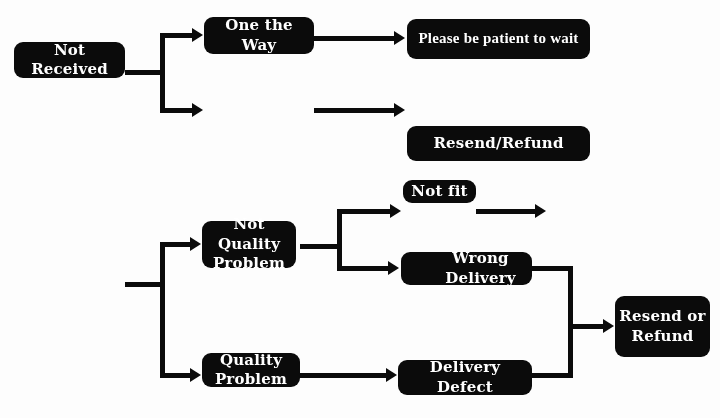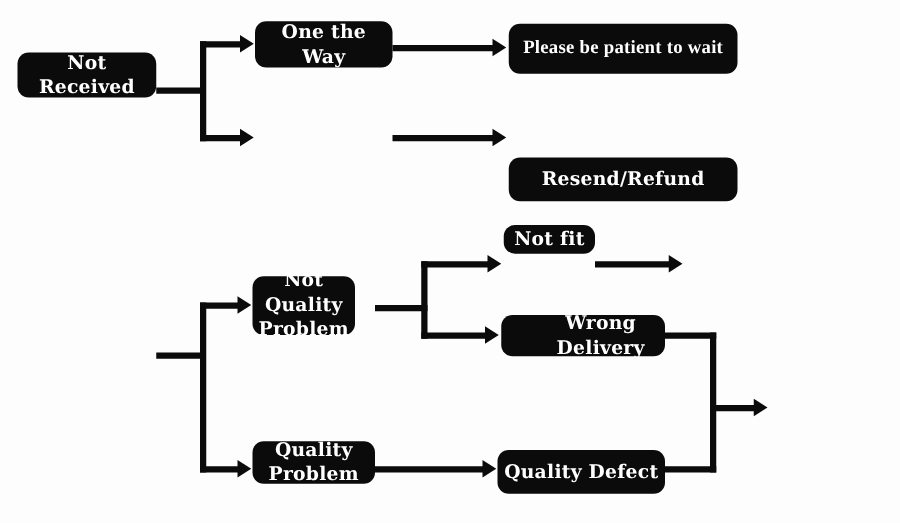--- a/index.html
+++ b/index.html
@@ -68,31 +68,32 @@
   <div class="hline" style="left:160px; top:108px; width:32px;"></div>
   <div class="ah" style="left:192px; top:103px;"></div>
 
   <div class="hline" style="left:314px; top:36px; width:81px;"></div>
   <div class="ah" style="left:394px; top:31px;"></div>
 
   <div class="hline" style="left:314px; top:108px; width:81px;"></div>
   <div class="ah" style="left:394px; top:103px;"></div>
 
 
-  <div class="node" style="left:202px; top:221px; width:82px; height:47px;">Not Quality Problem</div>
+  <div class="node" style="left:202px; top:221px; width:94px; height:47px;">Not Quality Problem</div>
 
   <div class="node" style="left:202px; top:353px; width:98px; height:34px;">Quality Problem</div>
 
   <div class="node" style="left:403px; top:180px; width:73px; height:23px;">Not fit</div>
 
 
   <div class="node" style="left:401px; top:252px; width:131px; height:33px;padding-left:32px;">Wrong Delivery</div>
 
-  <div class="node" style="left:398px; top:360px; width:134px; height:35px;">Quality Defect</div>
+  <div class="node" style="left:398px; top:360px; width:134px; height:35px;">Delivery Defect</div>
 
+  <div class="node" style="left:615px; top:296px; width:95px; height:61px;">Resend or Refund</div>
 
   <div class="hline" style="left:125px; top:282px; width:39px;"></div>
   <div class="vline" style="left:160px; top:242px; height:136px;"></div>
   <div class="hline" style="left:160px; top:242px; width:31px;"></div>
   <div class="ah" style="left:190px; top:237px;"></div>
   <div class="hline" style="left:160px; top:373px; width:31px;"></div>
   <div class="ah" style="left:190px; top:368px;"></div>
 
   <div class="hline" style="left:300px; top:244px; width:42px;"></div>
   <div class="vline" style="left:337px; top:209px; height:62px;"></div>

